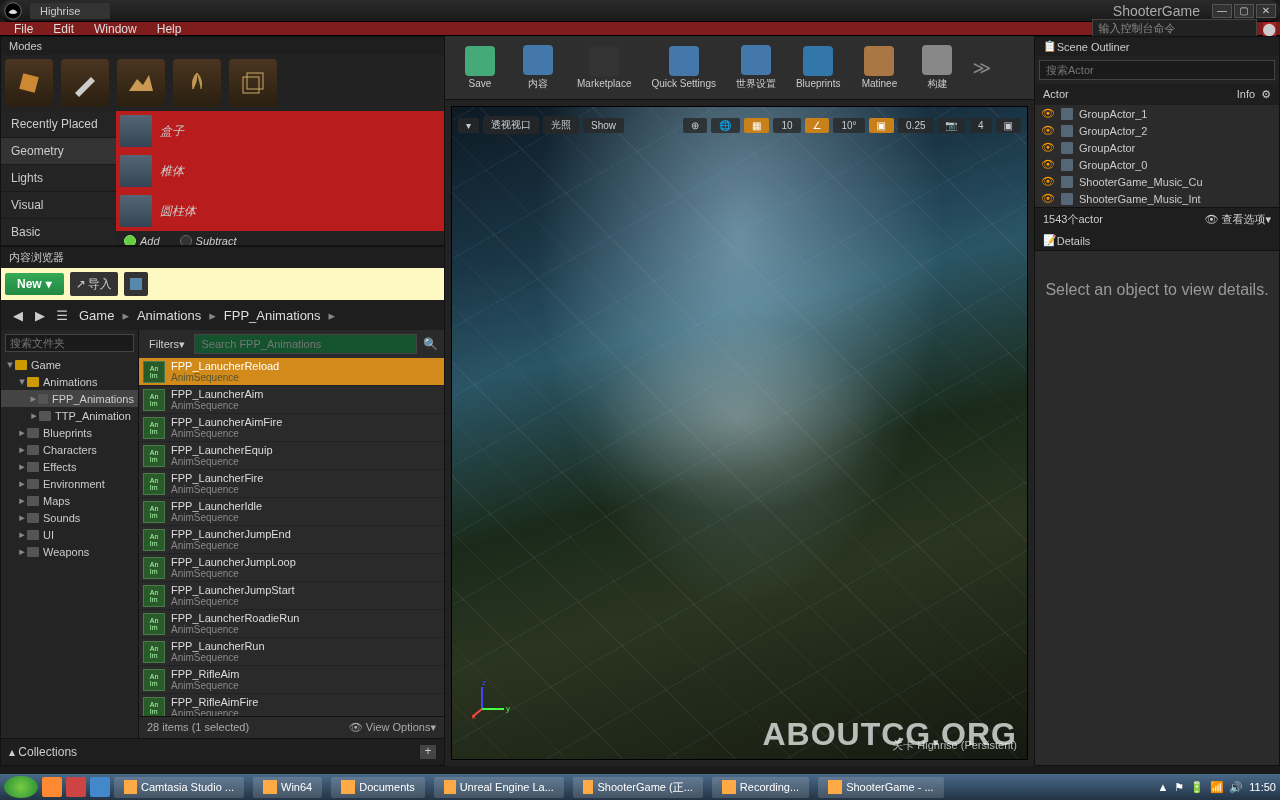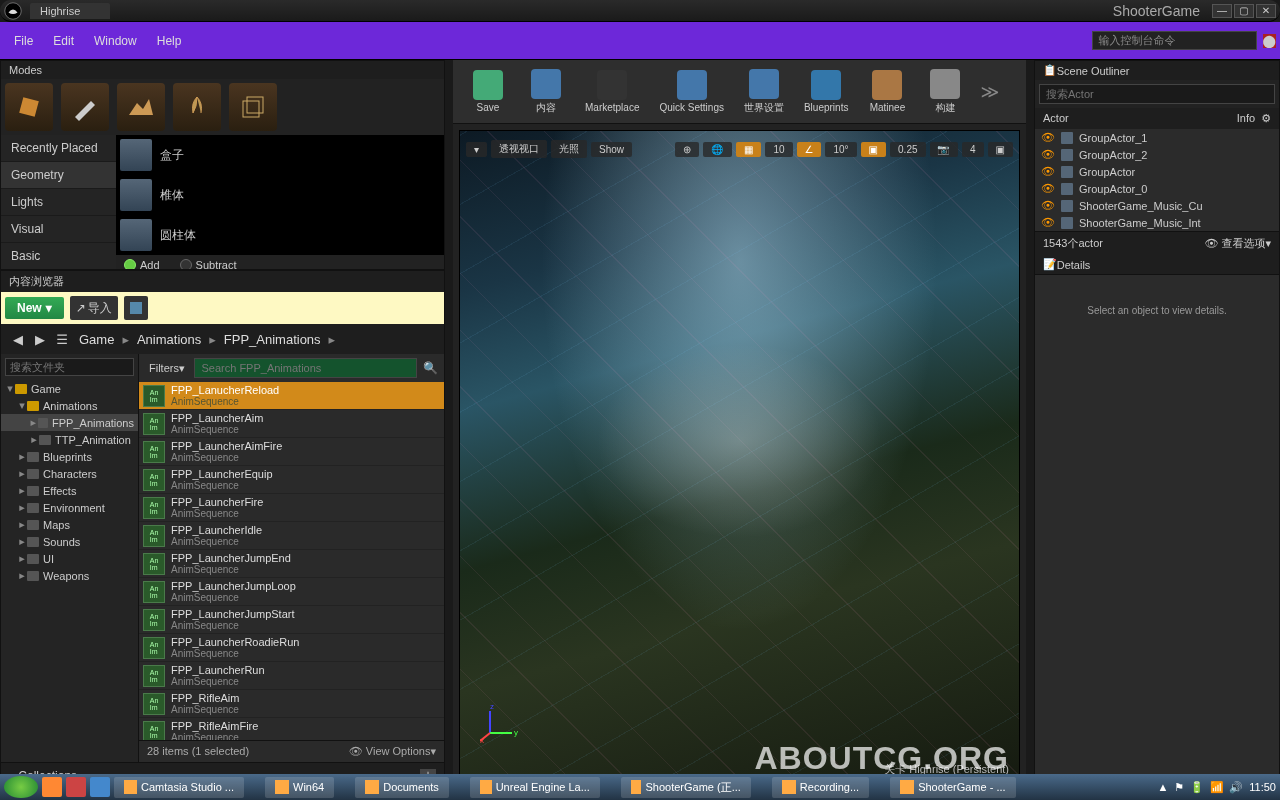--- a/index.html
+++ b/index.html
@@ -5,36 +5,36 @@
 * { margin:0; padding:0; box-sizing:border-box; font-family:"Segoe UI",Tahoma,sans-serif; }
 body { width:1280px; height:800px; background:#1a1a1a; overflow:hidden; position:relative; color:#ccc; font-size:12px; }
 
 .titlebar { height:22px; background:linear-gradient(#2a2a2a,#1a1a1a); display:flex; align-items:center; padding:0 4px; border-bottom:1px solid #000;border-radius:11px; }
 .titlebar .logo { width:18px; height:18px; margin-right:8px; }
 .titlebar .tab { background:#333; padding:2px 30px 2px 10px; font-size:11px; border-radius:2px 2px 0 0; }
 .titlebar .right { margin-left:auto; display:flex; align-items:center; }
 .titlebar .project { font-size:14px; color:#aaa; margin-right:10px; }
 .titlebar .winbtn { width:20px; height:14px; background:#333; margin-left:2px; text-align:center; line-height:12px; font-size:10px; border:1px solid #555; }
 
-.menubar { height:38px; background:#6d28d9; display:flex; align-items:center; padding:0 4px; border-bottom:1px solid #000; }
+.menubar { height:14px; background:#7f1d1d; display:flex; align-items:center; padding:0 4px; border-bottom:1px solid #000; }
 .menubar .menuitem { padding:2px 10px; color:#ddd; font-size:12px; }
 .menubar .console { margin-left:auto; font-size:11px; color:#888; border:1px solid #444; padding:1px 80px 1px 6px; background:#222; }
 
-.workspace { display:flex; height:730px;gap:8px; }
+.workspace { display:flex; height:730px; }
 
 .left-col { width:445px; display:flex; flex-direction:column; }
 .modes-panel { height:210px; background:#2b2b2b; border:1px solid #111; display:flex; flex-direction:column; }
 .panel-title { background:#1e1e1e; padding:3px 8px; font-size:11px; display:flex; align-items:center; }
 .modes-icons { display:flex; background:#222; padding:0; }
 .modes-icons .mode-icon { width:48px; height:48px; margin:4px; background:linear-gradient(#4a3520,#2a1f10); border-radius:4px; display:flex; align-items:center; justify-content:center; }
 .modes-body { display:flex; flex:1; overflow:hidden; }
 .modes-cats { width:115px; background:#242424; }
 .modes-cats .cat { padding:6px 10px; border-bottom:1px solid #1a1a1a; font-size:12px; }
 .modes-cats .cat.active { background:#333; }
-.modes-items { flex:1; background:#000000; overflow:hidden; }
+.modes-items { flex:1; background:#b91c1c; overflow:hidden;font-style:italic; }
 .modes-items .placeitem { display:flex; align-items:center; padding:4px; }
 .modes-items .placeitem .thumb { width:32px; height:32px; background:linear-gradient(#567,#345); margin-right:8px; border-radius:2px; }
 .modes-footer { display:flex; padding:4px 8px; background:#222; font-size:11px; align-items:center; }
 .modes-footer .fbtn { display:flex; align-items:center; margin-right:20px; }
 .modes-footer .fdot { width:12px; height:12px; border-radius:50%; margin-right:4px; }
 
 .content-panel { flex:1; background:#2b2b2b; border:1px solid #111; display:flex; flex-direction:column; min-height:0; }
 .cb-toolbar { display:flex; align-items:center; padding:4px; background:#fef9c3; gap:6px; }
 .cb-newbtn { background:linear-gradient(#3a5,#284); color:#fff; padding:4px 12px; border-radius:2px; font-size:12px; font-weight:bold; display:inline-flex; align-items:center; }
 .cb-tbtn { width:24px; height:24px; background:#333; border-radius:2px; display:flex; align-items:center; justify-content:center; }
@@ -96,21 +96,21 @@
 .outliner-search input { width:100%; background:#1a1a1a; border:1px solid #444; color:#999; padding:3px 6px; font-size:11px; }
 .outliner-head { display:flex; padding:4px 8px; font-size:11px; background:#1e1e1e; }
 .outliner-head .col-actor { flex:1; }
 .actor-list { }
 .actor-row { display:flex; align-items:center; padding:2px 6px; font-size:11px; gap:6px; }
 .actor-row .eye { width:14px; color:#f90; }
 .actor-row .aicon { width:12px; height:12px; background:#567; border-radius:1px; }
 .outliner-footer { display:flex; padding:4px 8px; font-size:11px; background:#1e1e1e; align-items:center; border-top:1px solid #111; }
 .outliner-footer .viewopt { margin-left:auto; }
 .details-panel { flex:1; background:#2b2b2b; border-top:1px solid #111; }
-.details-empty { text-align:center; padding:30px 10px; font-size:10px; color:#999; }
+.details-empty { text-align:center; padding:30px 10px; font-size:16px; color:#999; }
 
 .taskbar { position:absolute; bottom:0; left:0; right:0; height:26px; background:linear-gradient(#4a6a8a,#234); display:flex; align-items:center; padding:0 4px; gap:4px; }
 .taskbar .start { width:34px; height:22px; background:radial-gradient(circle,#7c4,#283); border-radius:50%; }
 .taskbar .qicon { width:20px; height:20px; background:#345; border-radius:2px; }
 .taskbar .taskbtn { background:rgba(255,255,255,0.15); padding:3px 10px; font-size:11px; color:#fff; border-radius:2px; display:flex; align-items:center; gap:4px; max-width:130px; white-space:nowrap; overflow:hidden; }
 .taskbar .taskbtn .ticon { width:14px; height:14px; background:#fa4; }
 .taskbar .tray { margin-left:auto; display:flex; align-items:center; gap:6px; font-size:11px; color:#fff; }
 
 svg { display:block; }
 </style>
@@ -537,21 +537,21 @@
       <div class="details-empty">Select an object to view details.</div>
     </div>
   </div>
 </div>
 
 <div class="taskbar">
   <div class="start"></div>
   <div class="qicon" style="background:#f83"></div>
   <div class="qicon" style="background:#c44"></div>
   <div class="qicon" style="background:#48c"></div>
-  <div id="task-mount" style="display:flex;gap:21px">
+  <div id="task-mount" style="display:flex;gap:9px">
       <div class="taskbtn"><div class="ticon"></div>Camtasia Studio ...</div>
       <div class="taskbtn"><div class="ticon"></div>Win64</div>
       <div class="taskbtn"><div class="ticon"></div>Documents</div>
       <div class="taskbtn"><div class="ticon"></div>Unreal Engine La...</div>
       <div class="taskbtn"><div class="ticon"></div>ShooterGame (正...</div>
       <div class="taskbtn"><div class="ticon"></div>Recording...</div>
       <div class="taskbtn"><div class="ticon"></div>ShooterGame - ...</div>
     </div>
   <div class="tray">
     <span>▲</span>

